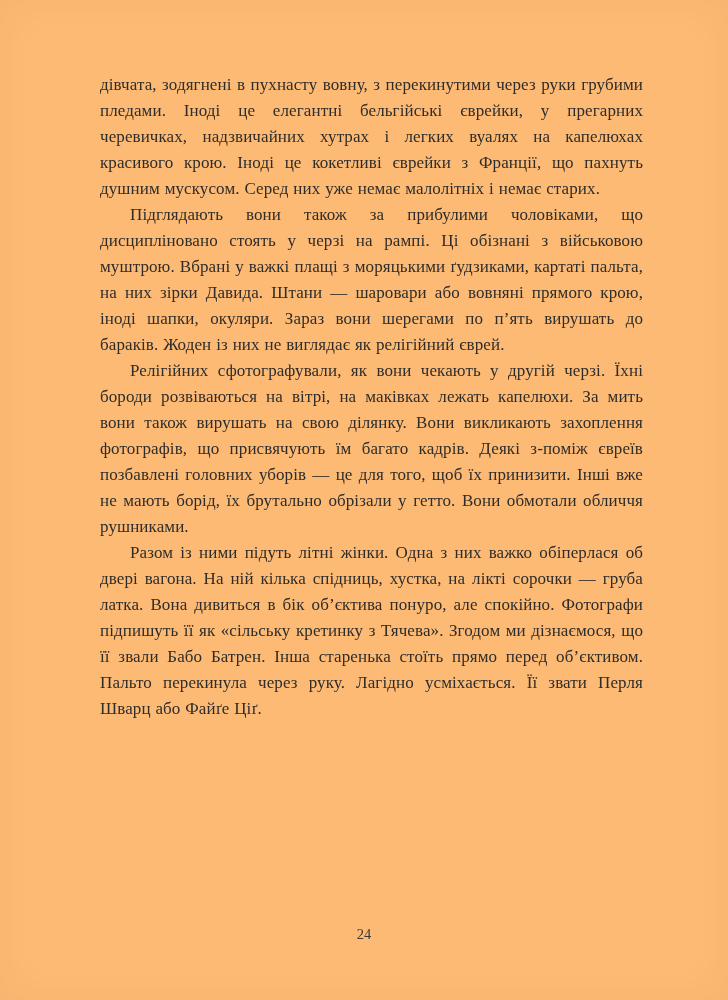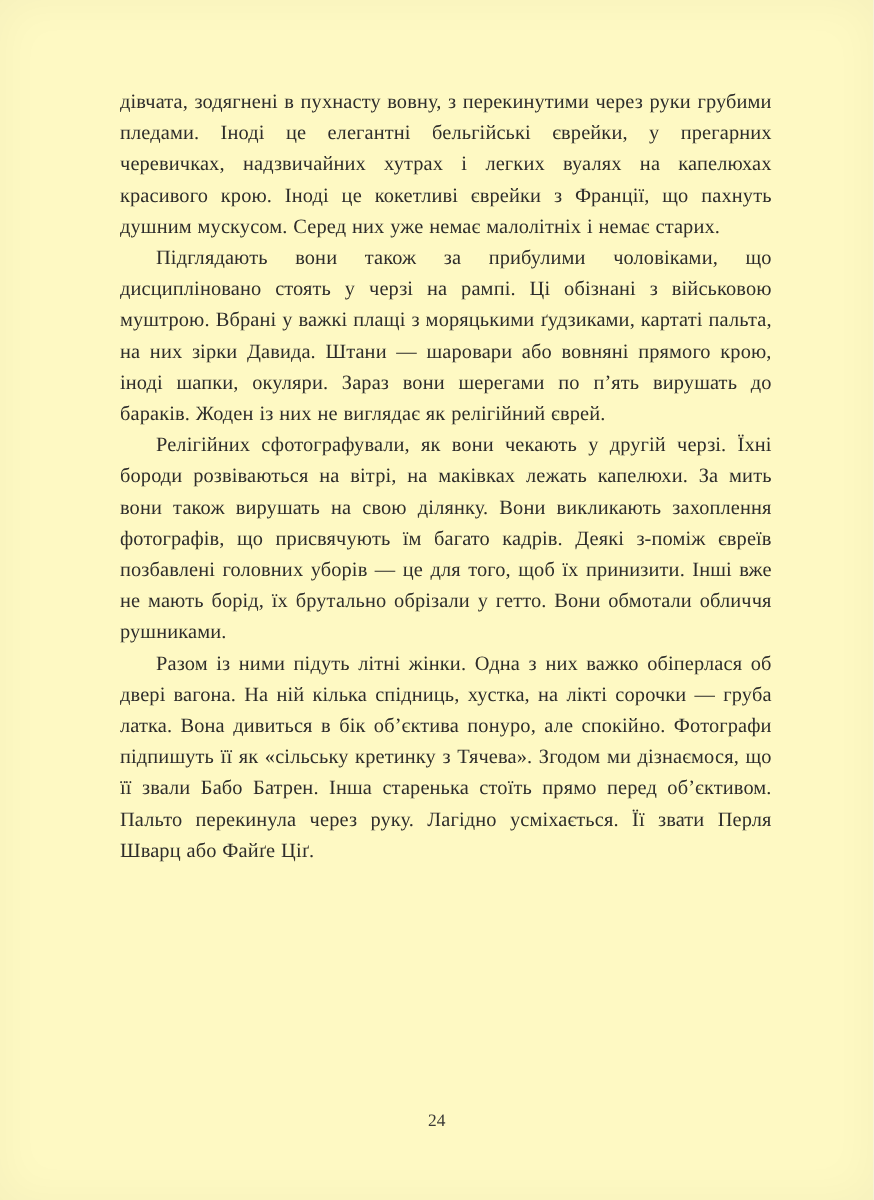--- a/index.html
+++ b/index.html
@@ -5,21 +5,21 @@
   html, body {
     margin: 0;
     padding: 0;
     background: #f4f4f2;
   }
   .page {
     position: relative;
     width: 728px;
     height: 1000px;
     margin: 0 auto;
-    background: #fef9c3;
+    background: #fdba74;
     box-shadow: inset 0 0 40px rgba(0,0,0,0.04);
     font-family: "Liberation Serif", "DejaVu Serif", serif;
     color: #2e2d2b;
     overflow: hidden;
   }
   .text-block {
     position: absolute;
     left: 100px;
     top: 72px;
     width: 543px;

